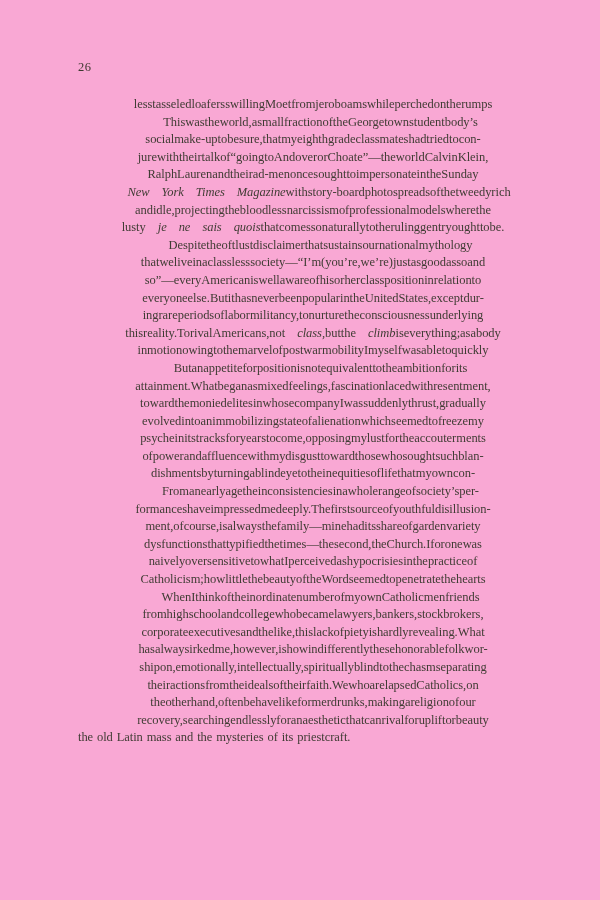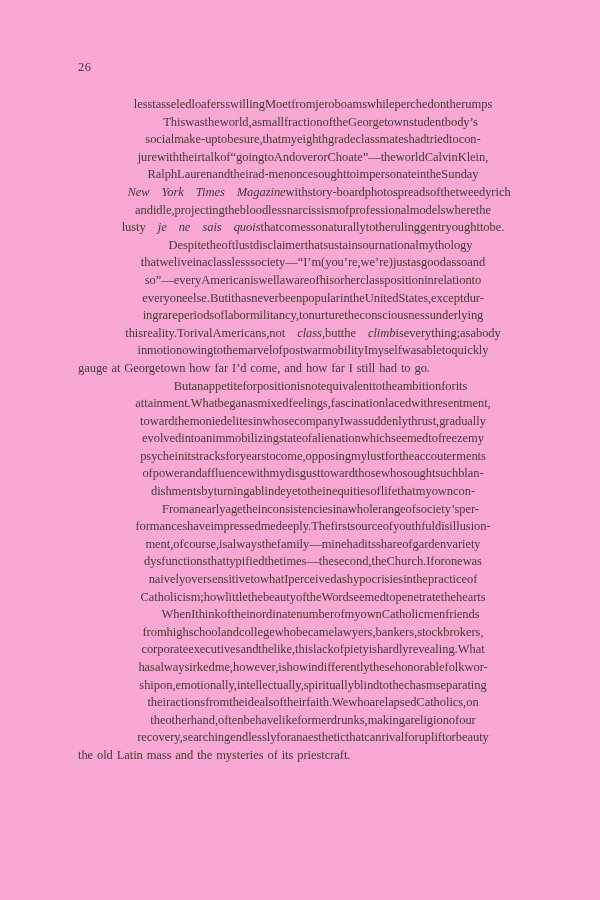--- a/index.html
+++ b/index.html
@@ -282,21 +282,20 @@
           <span class="w">of</span>
           <span class="w">postwar</span>
           <span class="w">mobility</span>
           <span class="w">I</span>
           <span class="w">myself</span>
           <span class="w">was</span>
           <span class="w">able</span>
           <span class="w">to</span>
           <span class="w">quickly</span>
         </div>
-        <div class="line"><span>gauge at Georgetown how far I’d come, and how far I still had to go.</span></div>
       </div>
       <div>
         <div class="line justify indent">
           <span class="w">But</span>
           <span class="w">an</span>
           <span class="w">appetite</span>
           <span class="w">for</span>
           <span class="w">position</span>
           <span class="w">is</span>
           <span class="w">not</span>

